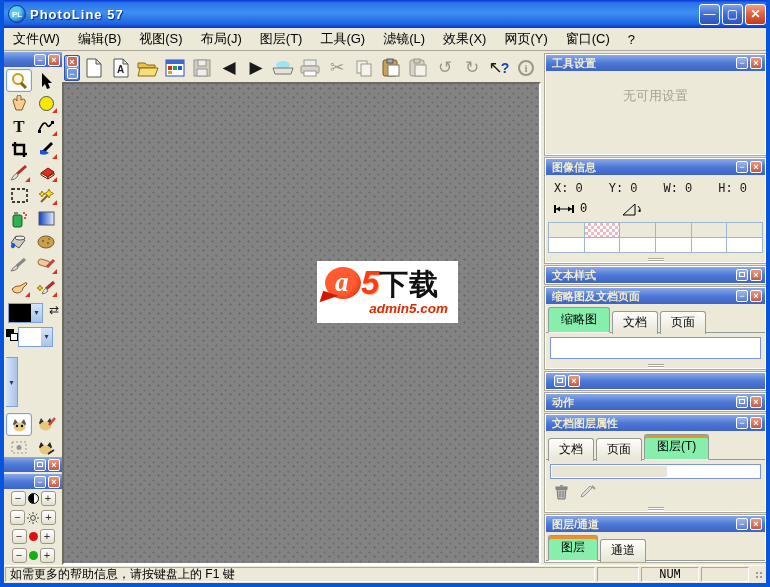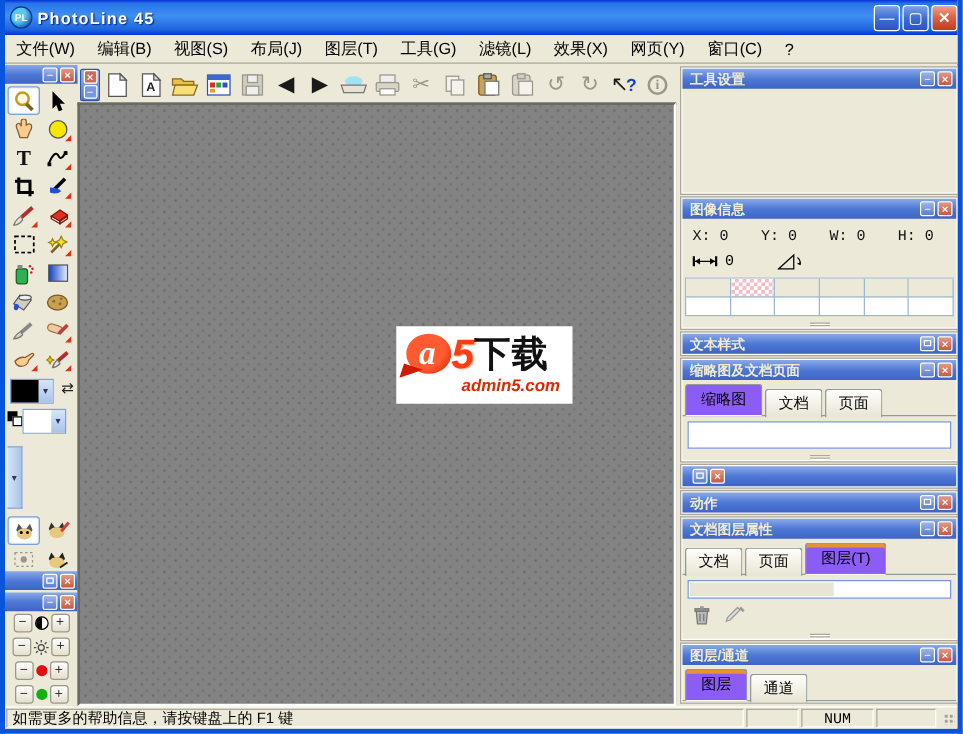--- a/index.html
+++ b/index.html
@@ -131,21 +131,21 @@
   .itable .cell.hdr { background:#ECE9D8; }
   .itable .cell.checker {
     background-image:linear-gradient(45deg,#F2B8C0 25%,transparent 25%,transparent 75%,#F2B8C0 75%),
                      linear-gradient(45deg,#F2B8C0 25%,#fff 25%,#fff 75%,#F2B8C0 75%);
     background-size:6px 6px; background-position:0 0,3px 3px; }
 
   .tabs { display:flex; align-items:flex-end; padding:3px 2px 0; position:relative; }
   .tabs::after { content:""; position:absolute; left:0; right:0; bottom:0; border-bottom:1px solid #919b9c; }
   .tab { position:relative; padding:2px 10px 3px; font-size:12px; color:#000; background:linear-gradient(180deg,#FEFEFB,#E8E5D4);
     border:1px solid #919b9c; border-bottom:none; border-radius:3px 3px 0 0; margin-right:2px; top:1px; z-index:1; }
-  .tab.sel { background:#8b5cf6; padding:3px 12px 4px; top:0; z-index:2;
+  .tab.sel { background:#86efac; padding:3px 12px 4px; top:0; z-index:2;
     box-shadow:inset 0 3px 0 #E79333; border-bottom:1px solid #FCFBF6; }
   .tab.sel.plain { box-shadow:none; }
   .tabbody { background:#ECE9D8; padding:4px; border-top:none; }
   .listbox { height:22px; background:#fff; border:1px solid #7A96DF; }
   .propinput { position:relative; height:15px; background:#fff; border:1px solid #7A96DF; margin-bottom:4px; }
   .propinput i { position:absolute; left:1px; top:1px; bottom:1px; width:55%; background:#E9E5D6; }
   .iconrow { display:flex; gap:10px; padding:1px 4px 2px; }
 
   
   .statusbar { position:absolute; left:0; bottom:0; width:762px; height:18px; background:#ECE9D8;
@@ -160,21 +160,21 @@
     background:radial-gradient(circle at 2px 2px, #999 1px, transparent 1.4px);
     background-size:4px 4px; }
 </style>
 </head>
 <body>
 
 <div class="win">
 
   <div class="titlebar">
     <div class="app-icon">PL</div>
-    <span class="title-text">PhotoLine 45</span>
+    <span class="title-text">PhotoLine 57</span>
     <div class="tb-btns">
       <div class="tb-btn">—</div>
       <div class="tb-btn">▢</div>
       <div class="tb-btn close">✕</div>
     </div>
   </div>
 
   <div class="menubar">
     <span class="menu-item">文件(W)</span>
     <span class="menu-item">编辑(B)</span>
@@ -539,20 +539,21 @@
     </div>
 
     <div class="rightcol">
 
       <div class="panel" style="height:176px">
         <div class="ptitle">
           <span class="pt-text">工具设置</span>
           <span class="pbtn">−</span>
           <span class="pbtn close">×</span>
         </div>
+        <div class="p-empty">无可用设置</div>
       </div>
 
       <div class="panel">
         <div class="ptitle">
           <span class="pt-text">图像信息</span>
           <span class="pbtn">−</span>
           <span class="pbtn close">×</span>
         </div>
         <div class="info-row1">
           <span>X: 0</span>

